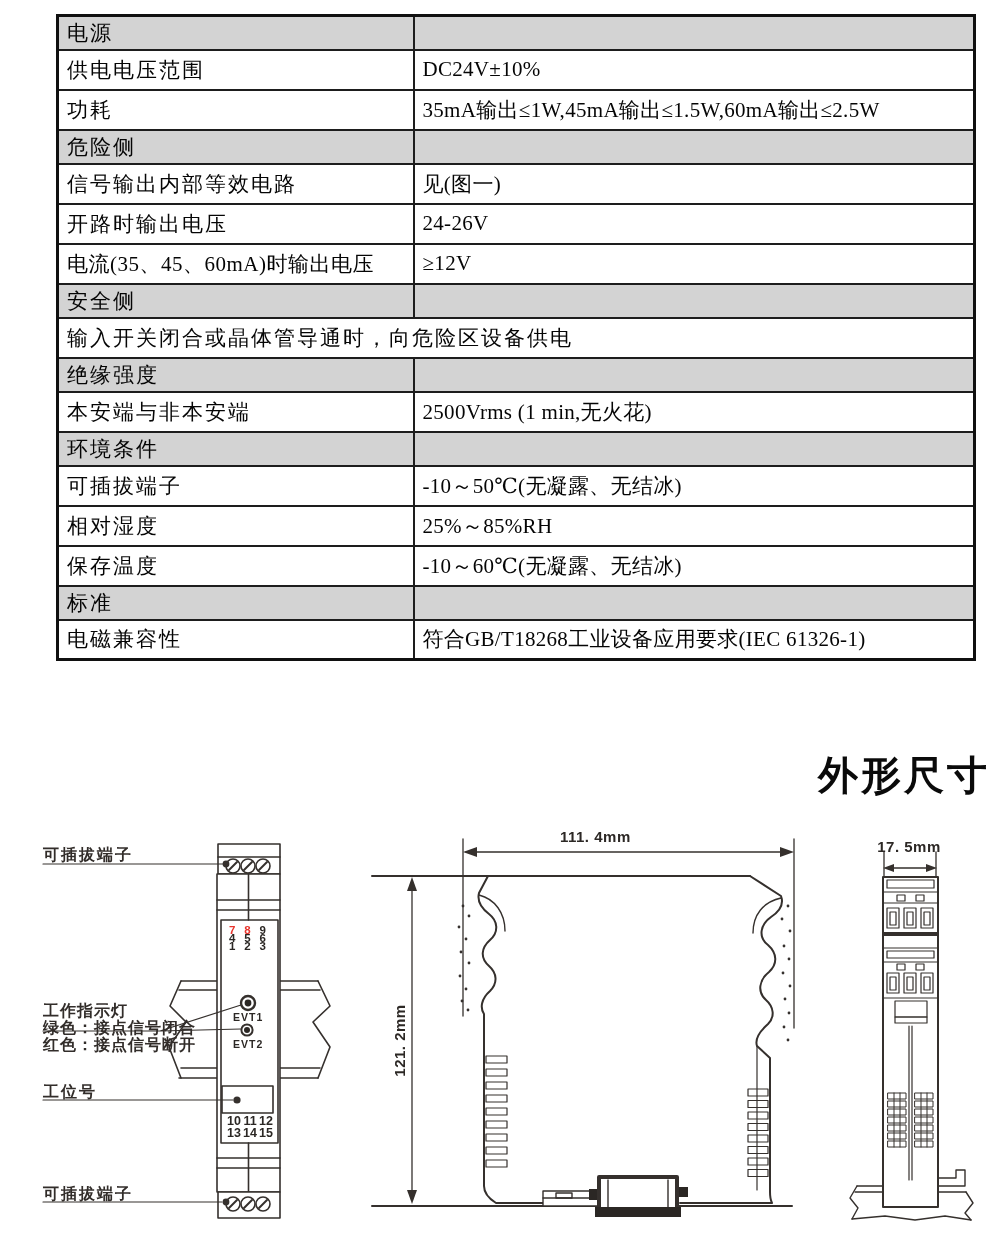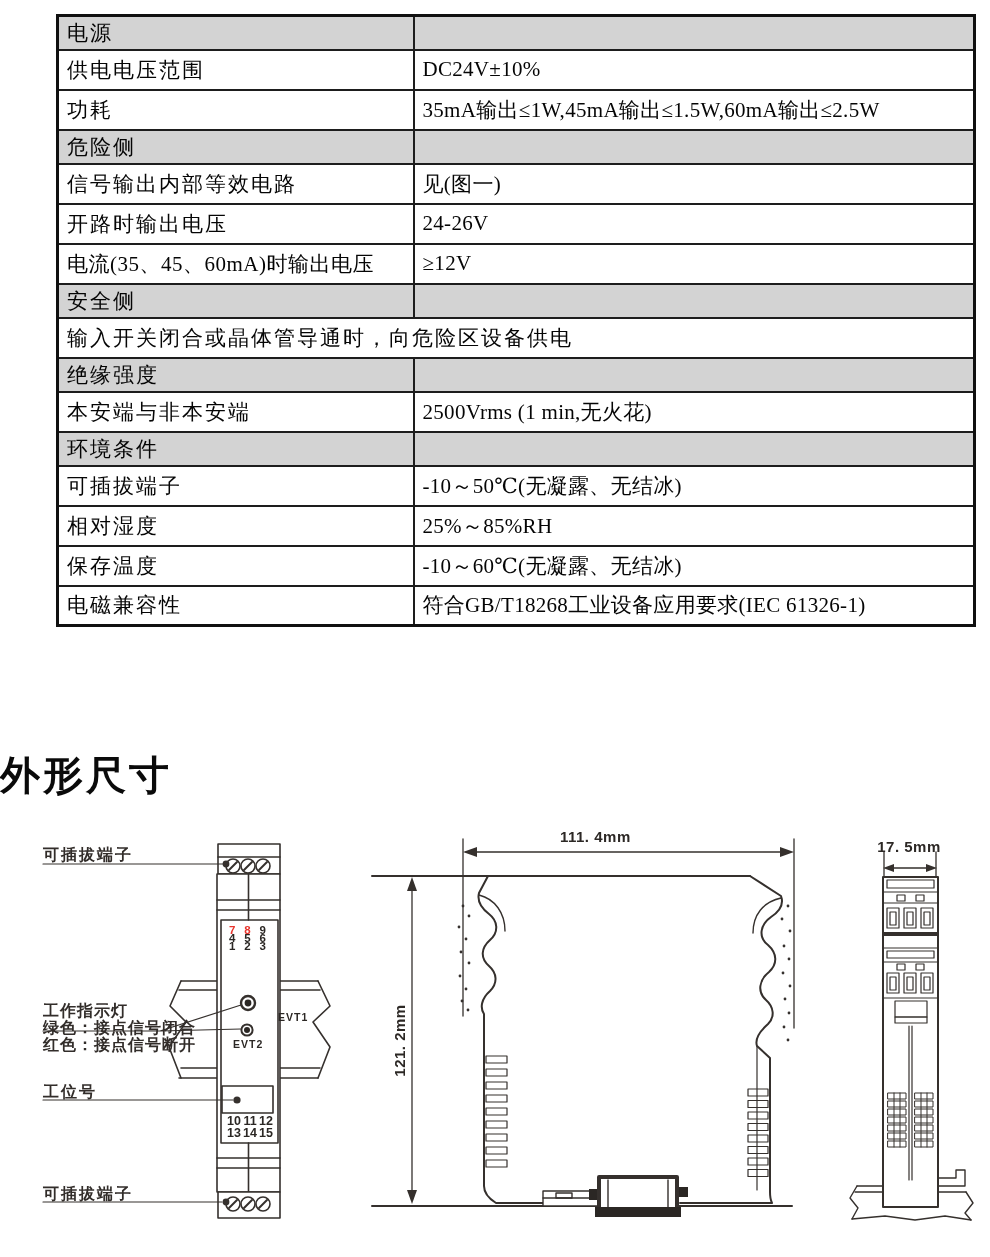--- a/index.html
+++ b/index.html
@@ -19,21 +19,21 @@
     padding:1px 8px;vertical-align:middle;
     overflow:hidden;white-space:nowrap;
   }
   .spec-table{border:3px solid #101010;margin-left:20px;}
   .spec-table tr.sec{background:#d3d3d3;height:34px;}
   .spec-table tr.row{height:40px;}
   .spec-table td.lbl{letter-spacing:2px;}
   .spec-table td.val{letter-spacing:0.3px;}
   
   .outline-title{
-    position:absolute;left:0;top:748px;width:974px;text-align:left;
+    position:absolute;left:16px;top:748px;width:974px;text-align:right;
     font-size:40px;font-weight:bold;letter-spacing:3px;color:#0a0a0a;
   }
   
   .dlabel{
     position:absolute;font-weight:bold;color:#322d2a;white-space:nowrap;
   }
   .cjk15{font-size:16px;letter-spacing:2px;line-height:17px;}
   .evt{font-size:10.5px;letter-spacing:1px;color:#2c2825;}
   .dim{font-size:15px;letter-spacing:0.5px;color:#2c2825;font-weight:bold;}
   .rot{transform:rotate(-90deg);transform-origin:center center;text-align:center;}
@@ -104,20 +104,24 @@
         <td class="lbl">可插拔端子</td>
         <td class="val">-10～50℃(无凝露、无结冰)</td>
       </tr>
     <tr class="row">
         <td class="lbl">相对湿度</td>
         <td class="val">25%～85%RH</td>
       </tr>
     <tr class="row">
         <td class="lbl">保存温度</td>
         <td class="val">-10～60℃(无凝露、无结冰)</td>
+      </tr>
+    <tr class="sec">
+        <td class="lbl">标准</td>
+        <td class="val"></td>
       </tr>
     <tr class="row">
         <td class="lbl">电磁兼容性</td>
         <td class="val">符合GB/T18268工业设备应用要求(IEC 61326-1)</td>
       </tr>
   </tbody>
 </table>
 
 <div class="outline-title">外形尺寸</div>
 
@@ -364,21 +368,21 @@
 
 <div class="dlabel cjk15" style="left:43px;top:981px;letter-spacing:1px;margin-top:21px;">
   <div>工作指示灯</div>
   <div>绿色：接点信号闭合</div>
   <div>红色：接点信号断开</div>
 </div>
 
 <div class="dlabel cjk15" style="left:43px;top:1083px;">工位号</div>
 <div class="dlabel cjk15" style="left:43px;top:1185px;">可插拔端子</div>
 
-<div class="dlabel evt" style="left:233px;top:1011px;margin-left:45px;">EVT1</div>
+<div class="dlabel evt" style="left:233px;top:1011px;">EVT1</div>
 <div class="dlabel evt" style="left:233px;top:1038px;">EVT2</div>
 
 <div class="term-grid tt" style="left:229px;top:926px;width:37px;">
   <div class="term-row">
       <span class="red">7</span>
       <span class="red">8</span>
       <span>9</span>
     </div>
   <div class="term-row">
       <span>4</span>

